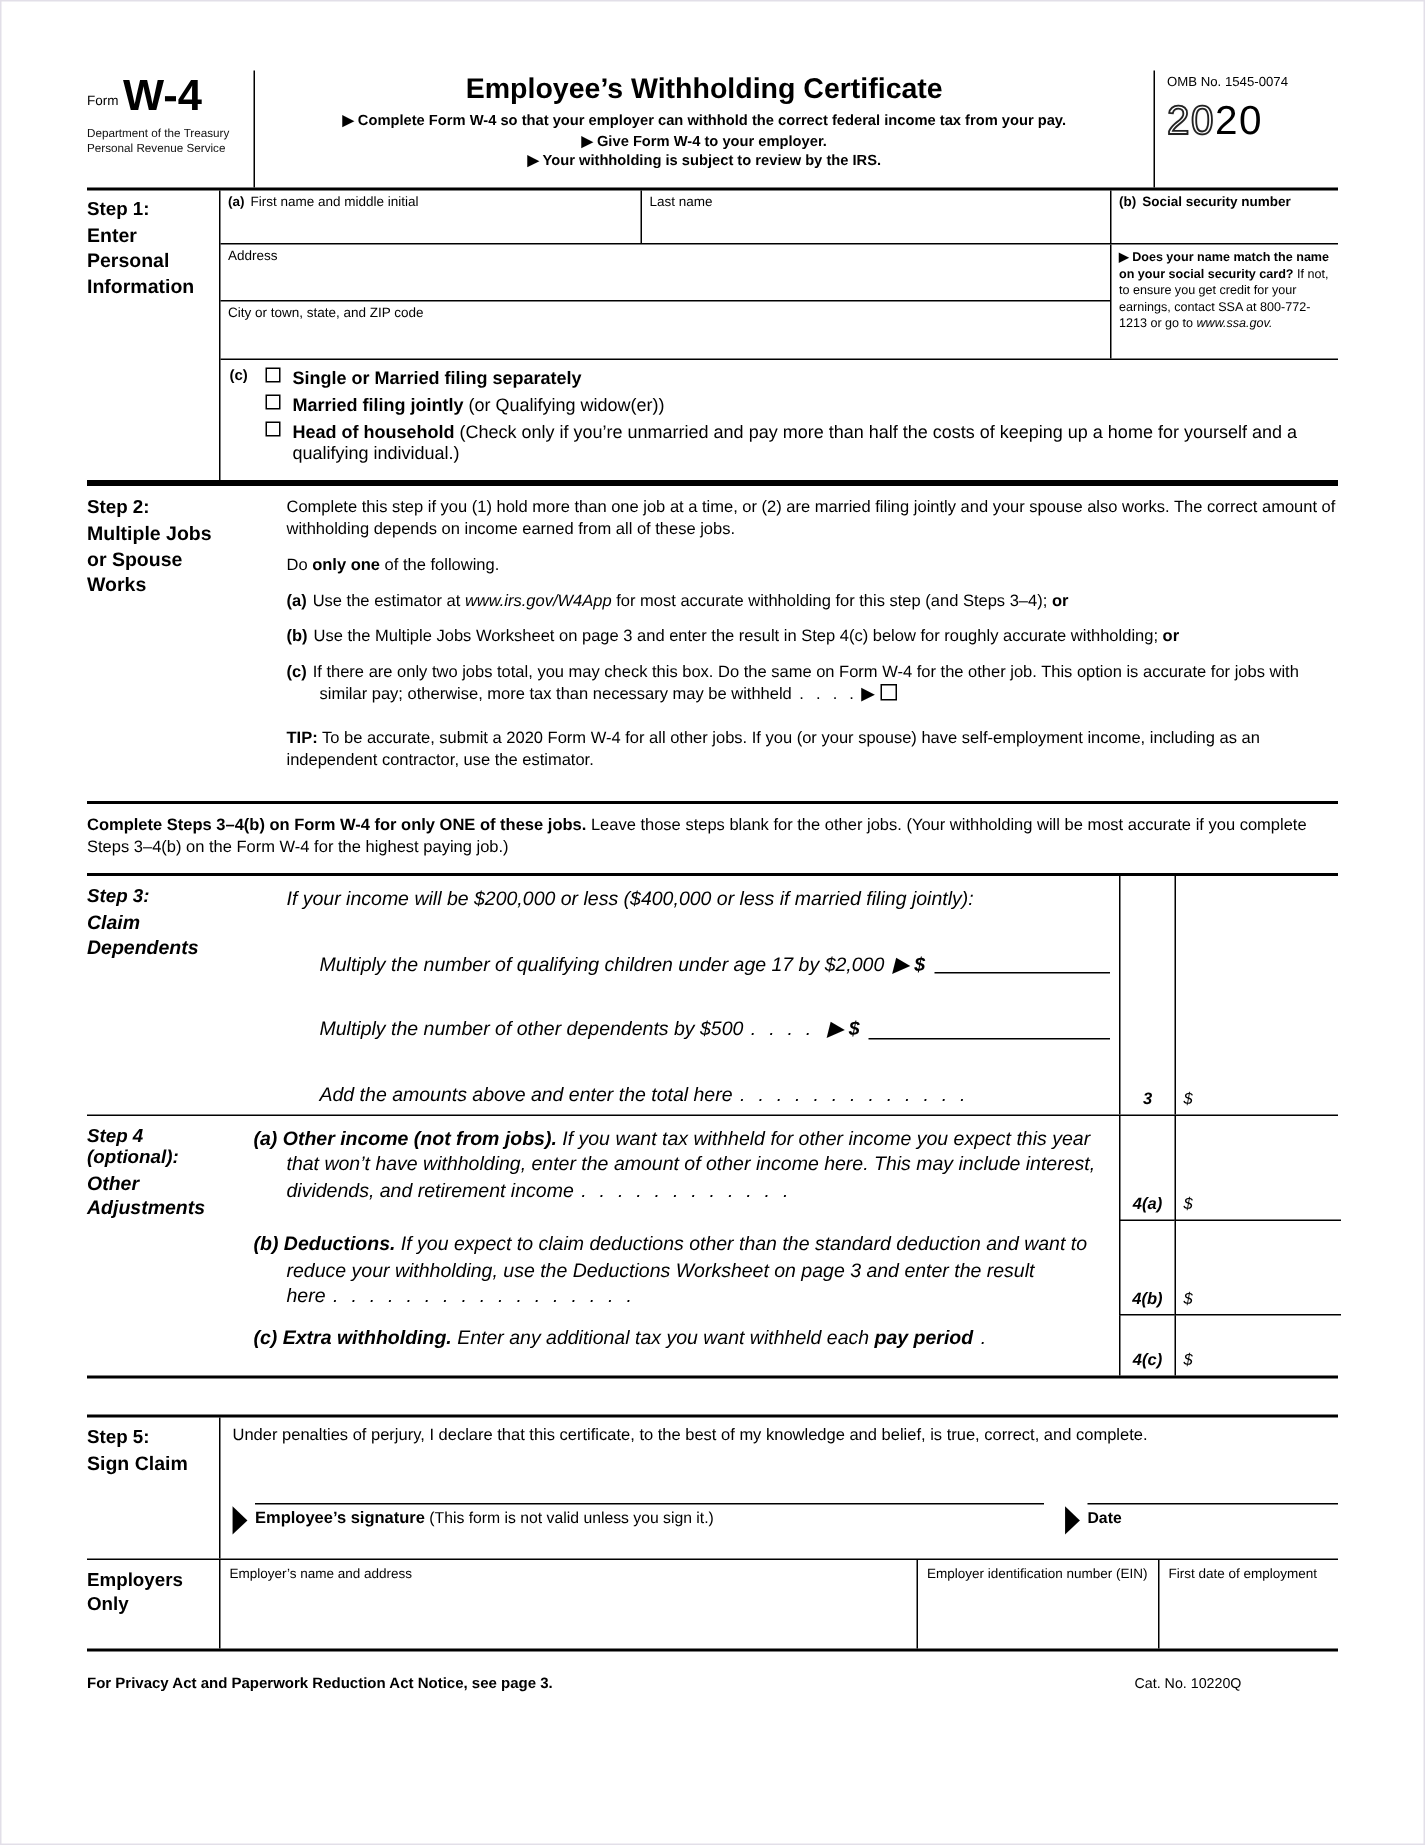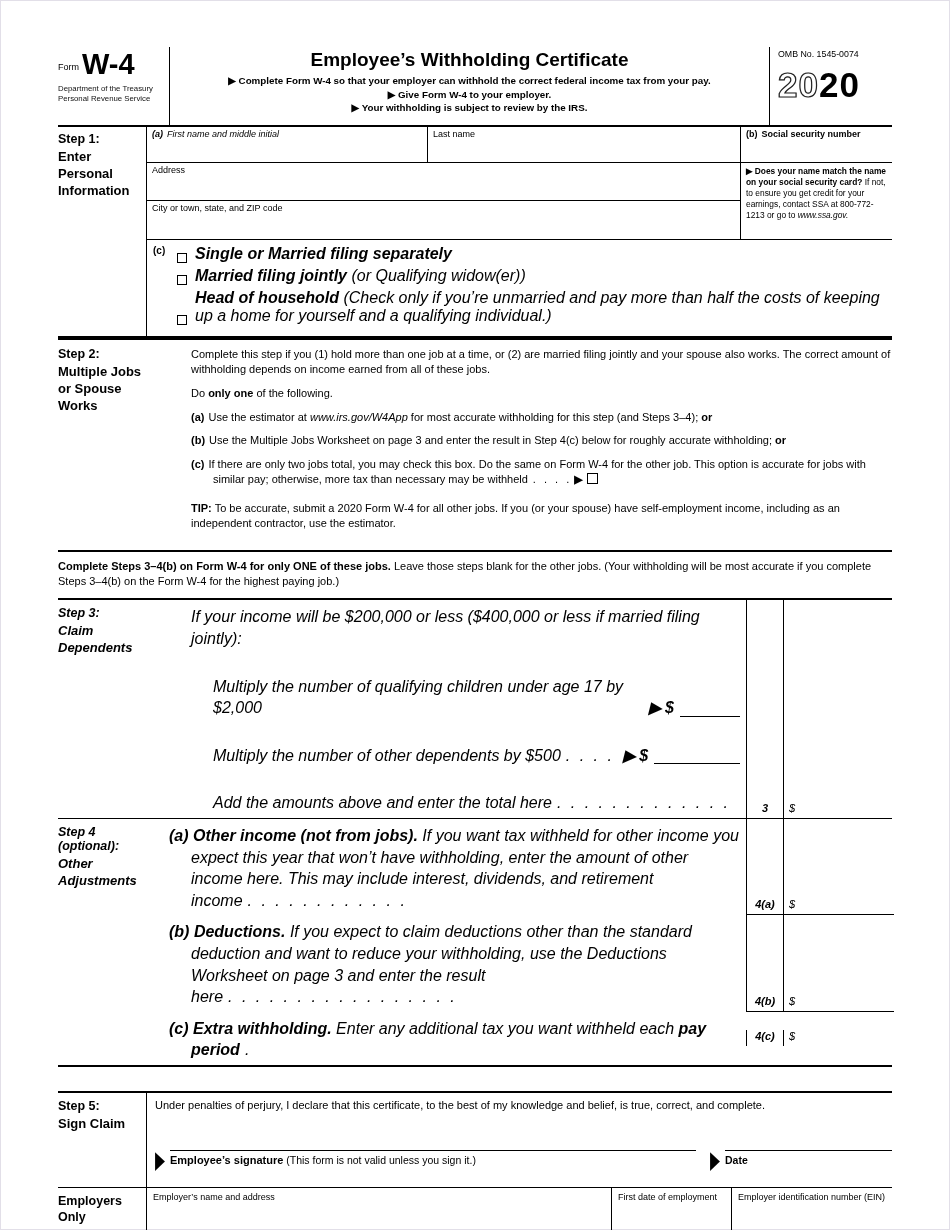--- a/index.html
+++ b/index.html
@@ -17,75 +17,75 @@
   .h-left { width:111px; padding-top:4px; }
   .form-line { display:flex; align-items:flex-end; }
   .form-word { font-size:9px; margin:0 3px 5px 0; }
   .form-number { font-size:29px; font-weight:bold; line-height:0.9; }
   .dept { font-size:7.8px; line-height:1.25; margin-top:7px; color:#111; }
   .h-center { flex:1; border-left:1.5px solid #000; border-right:1.5px solid #000; text-align:center; padding:2px 10px 4px; }
   .title { font-size:19px; font-weight:bold; margin-bottom:3px; }
   .sub { font-size:9.8px; font-weight:bold; line-height:1.4; }
   .h-right { width:122px; padding:2px 0 0 8px; }
   .omb { font-size:8.8px; }
-  .year { font-size:35px; font-weight:bold; letter-spacing:1px; margin-top:6px; }
+  .year { font-size:27px; font-weight:normal; letter-spacing:1px; margin-top:6px; }
   .y-outline { color:#fff; -webkit-text-stroke:1.2px #222; text-shadow:0 0 1px #333; }
 
   
   .label-col { width:88px; flex:none; }
   .step-num { font-weight:bold; font-size:12.5px; margin-bottom:3px; }
   .step-title { font-weight:bold; font-size:13px; line-height:1.3; }
   .body-col { flex:1; font-size:11px; line-height:1.35; }
 
   
   .step1 { display:flex; border-bottom:2px solid #000; }
   .step1 .label-col { padding-top:5px; }
   .s1-table { flex:1; border-left:1.5px solid #000; font-size:9px; }
   .s1-rowA { display:flex; border-bottom:1px solid #000; height:36px; }
   .cell { padding:2px 5px; }
-  .c-first { width:280px;font-style:italic; }
+  .c-first { width:280px; }
   .c-last { width:313px; border-left:1px solid #000; }
   .c-ssn { flex:1; border-left:1px solid #000; }
   .s1-rowBC { display:flex; border-bottom:1px solid #000; }
   .s1-left { width:593px; }
   .c-address { height:38px; border-bottom:1px solid #000; }
   .c-city { height:38px; }
   .ssa-note { flex:1; border-left:1px solid #000; font-size:8.4px; line-height:1.3; padding:3px 5px; }
   .s1-rowD { display:flex; padding:5px 0 7px 6px; }
   .c-tag { font-weight:bold; font-size:10px; width:24px; flex:none; }
   .cb-list { flex:1; }
-  .cb-line { display:flex; align-items:flex-end; margin-bottom:4px; font-size:16px;font-style:italic; }
+  .cb-line { display:flex; align-items:flex-start; margin-bottom:4px; font-size:12px; }
   .checkbox { width:10px; height:10px; border:1.2px solid #000; display:inline-block; flex:none; margin-right:8px; background:#fff; }
 
   
   .note { font-size:11px; line-height:1.4; padding:7px 0 9px; }
 
   
   .step2 { display:flex; border-top:2px solid #000; border-bottom:2px solid #000; padding:7px 0 10px; }
   .step2 .body-col { padding-left:45px; }
   .step2 p { margin-bottom:9px; }
   .hang { padding-left:22px; text-indent:-22px; }
   .tip { margin-top:14px; }
   .cbx-inline { width:11px; height:11px; border:1.2px solid #000; display:inline-block; vertical-align:-1px; margin-left:4px; }
 
   
   .s34 { border-top:2px solid #000; border-bottom:2.5px solid #000; }
   .s34-row { display:flex;font-style:italic; }
-  .s34-body { width:600px; flex:none; padding:6px 6px 4px 45px; font-size:16px; line-height:1.35; }
+  .s34-body { width:600px; flex:none; padding:6px 6px 4px 45px; font-size:13px; line-height:1.35; }
   .num-col { width:37px; flex:none; border-left:1px solid #000; display:flex; align-items:flex-end; justify-content:center; font-weight:bold; font-size:11px; padding-bottom:4px; }
   .amt-col { width:111px; flex:none; border-left:1px solid #000; display:flex; align-items:flex-end; font-size:11px; padding:0 0 4px 5px; }
   .row3 { border-bottom:1.5px solid #000; min-height:132px; }
   .row3 .label-col { padding-top:6px; }
   .s3-line { display:flex; align-items:flex-end; padding-left:22px; margin-top:26px; }
   .s3-line .arrow { font-weight:bold; margin:0 4px 0 6px; }
   .blank { flex:1; border-bottom:1px solid #000; margin:0 0 2px 6px; min-width:60px; }
   .row4a, .row4b { min-height:62px; }
   .row4a .num-col, .row4a .amt-col, .row4b .num-col, .row4b .amt-col { border-bottom:1px solid #000; }
   .row4a .label-col { padding-top:6px; }
-  .row4c { min-height:40px;align-items:center; }
+  .row4c { min-height:40px; }
 
   
   .spacer { height:24px; }
   .step5 { display:flex; border-top:2.5px solid #000; min-height:96px; }
   .step5 .label-col { padding-top:6px; }
   .s5-body { flex:1; border-left:1.5px solid #000; padding:6px 0 6px 8px; font-size:11px; }
   .sig-row { display:flex; margin-top:26px; }
   .sig-left { flex:1; display:flex; align-items:flex-end; }
   .sig-right { width:182px; flex:none; display:flex; align-items:flex-end; margin-left:14px; }
   .big-arrow { font-size:13px; display:inline-block; transform:scaleY(1.9); margin-right:5px; line-height:1; }
@@ -299,22 +299,22 @@
               <div class="sig-caption b">Date</div>
             </div>
           </div>
         </div>
       </div>
     </div>
 
     <div class="employers">
       <div class="label-col">Employers Only</div>
       <div class="emp-cell emp-1"><span>Employer’s name and address</span></div>
+      <div class="emp-cell emp-3"><span>Employer identification number (EIN)</span></div>
       <div class="emp-cell emp-2"><span>First date of employment</span></div>
-      <div class="emp-cell emp-3"><span>Employer identification number (EIN)</span></div>
     </div>
 
     <div class="footer">
       <div class="f-left">For Privacy Act and Paperwork Reduction Act Notice, see page 3.</div>
       <div class="f-center">Cat. No. 10220Q</div>
     </div>
 
   </div>
 </div>
 

